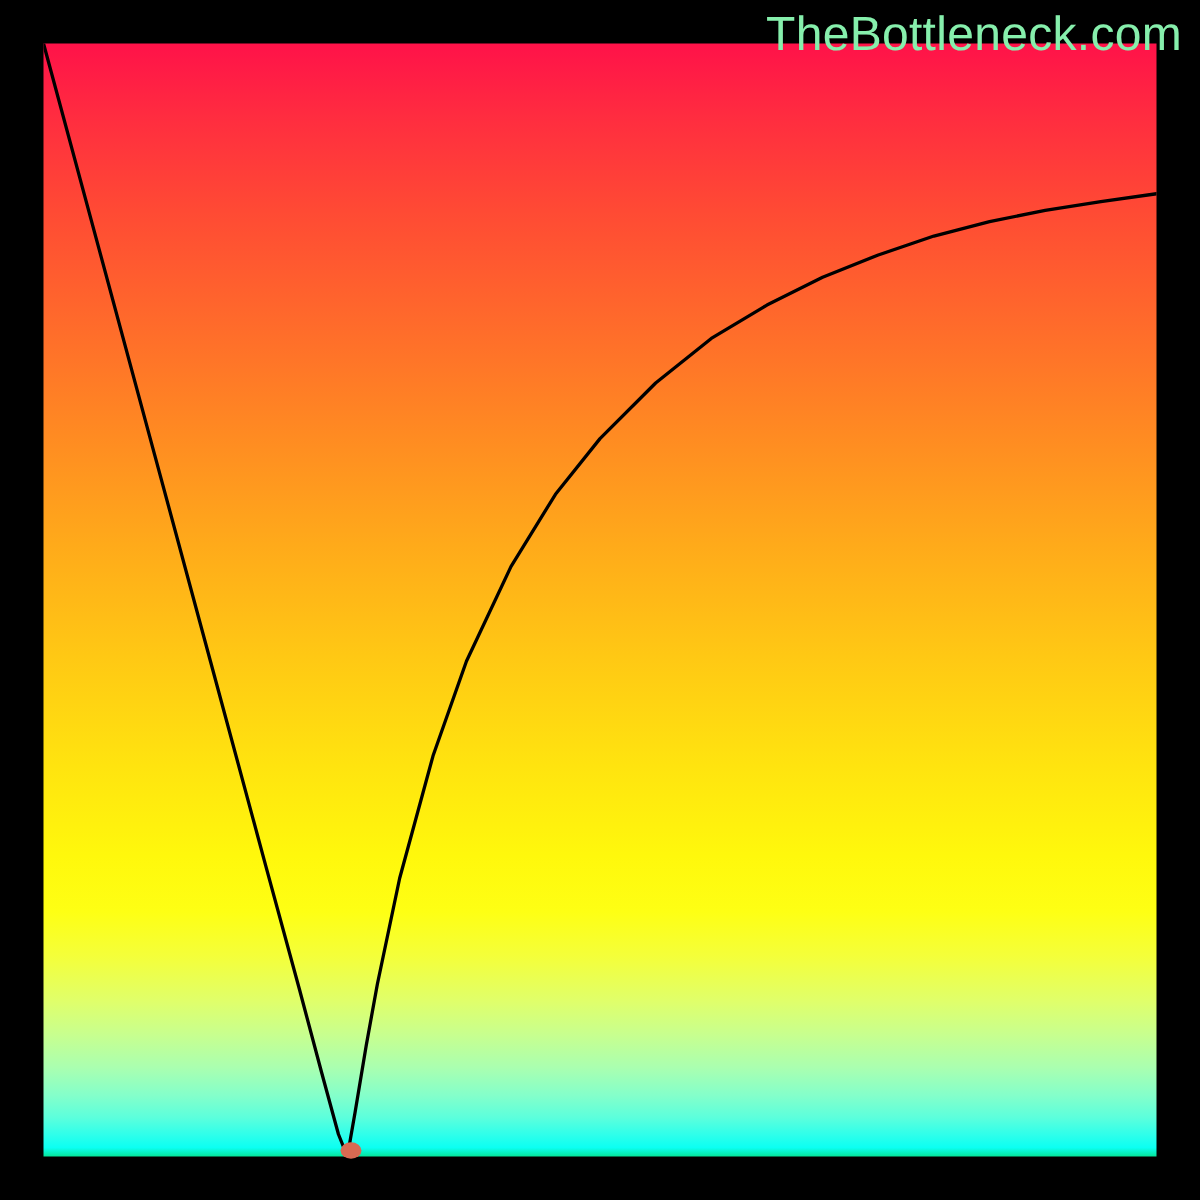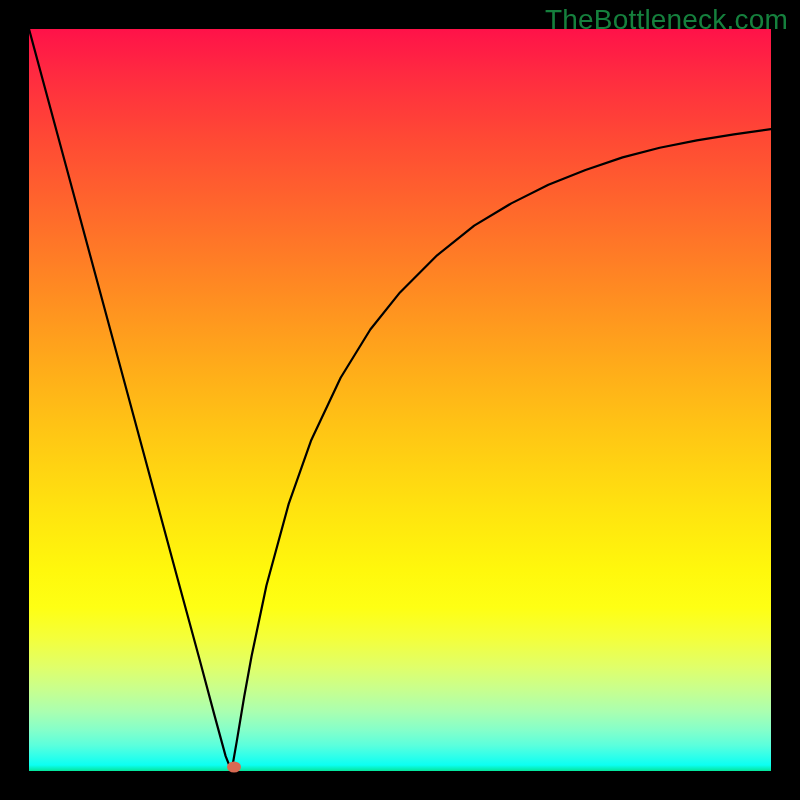--- a/index.html
+++ b/index.html
@@ -8,22 +8,22 @@
     width: 800px;
     height: 800px;
     background: #000;
     position: relative;
     font-family: Arial, Helvetica, sans-serif;
   }
   .watermark {
     position: absolute;
     top: 4px;
     right: 12px;
-    color: #15803d;
-    font-size: 28px;
+    color: #86efac;
+    font-size: 32px;
     font-weight: 400;
     letter-spacing: 0.2px;
     z-index: 10;
   }
   .plot-frame {
     position: absolute;
     top: 29px;
     left: 29px;
     width: 742px;
     height: 742px;

